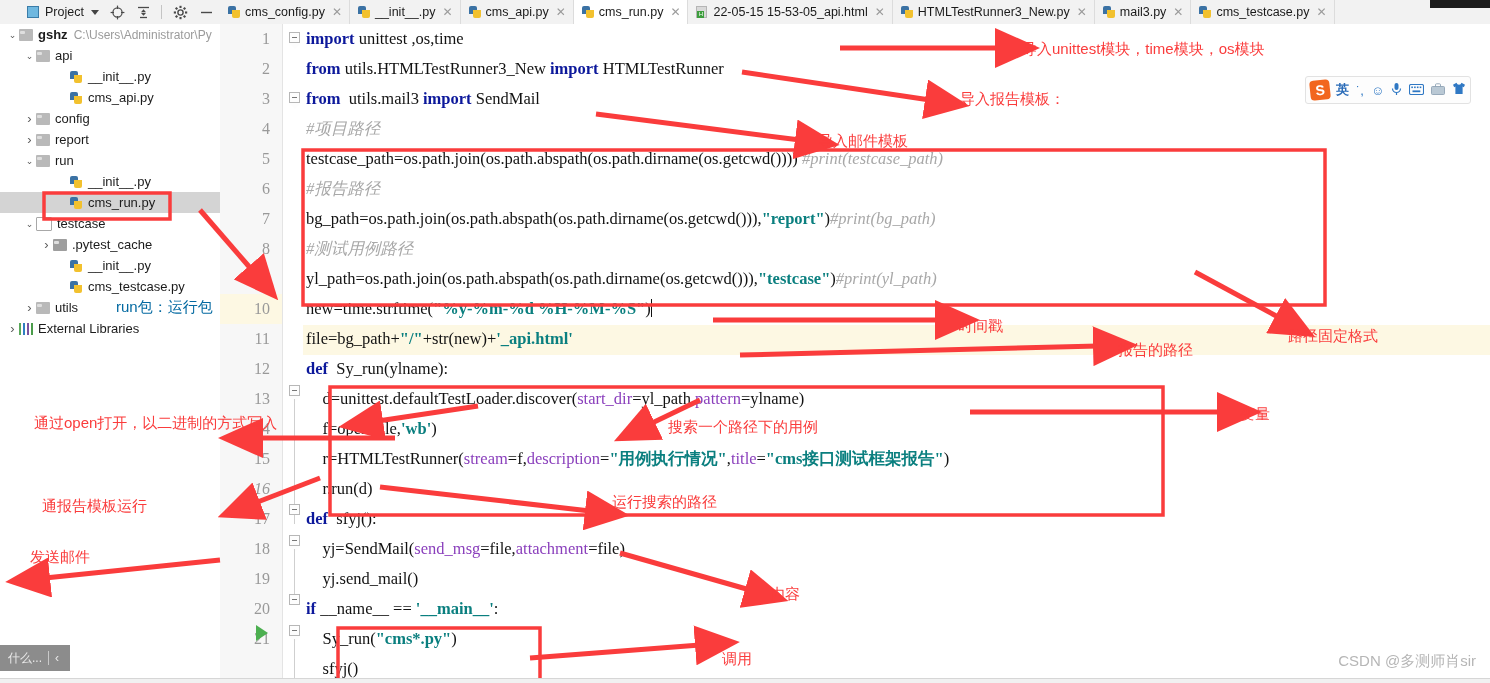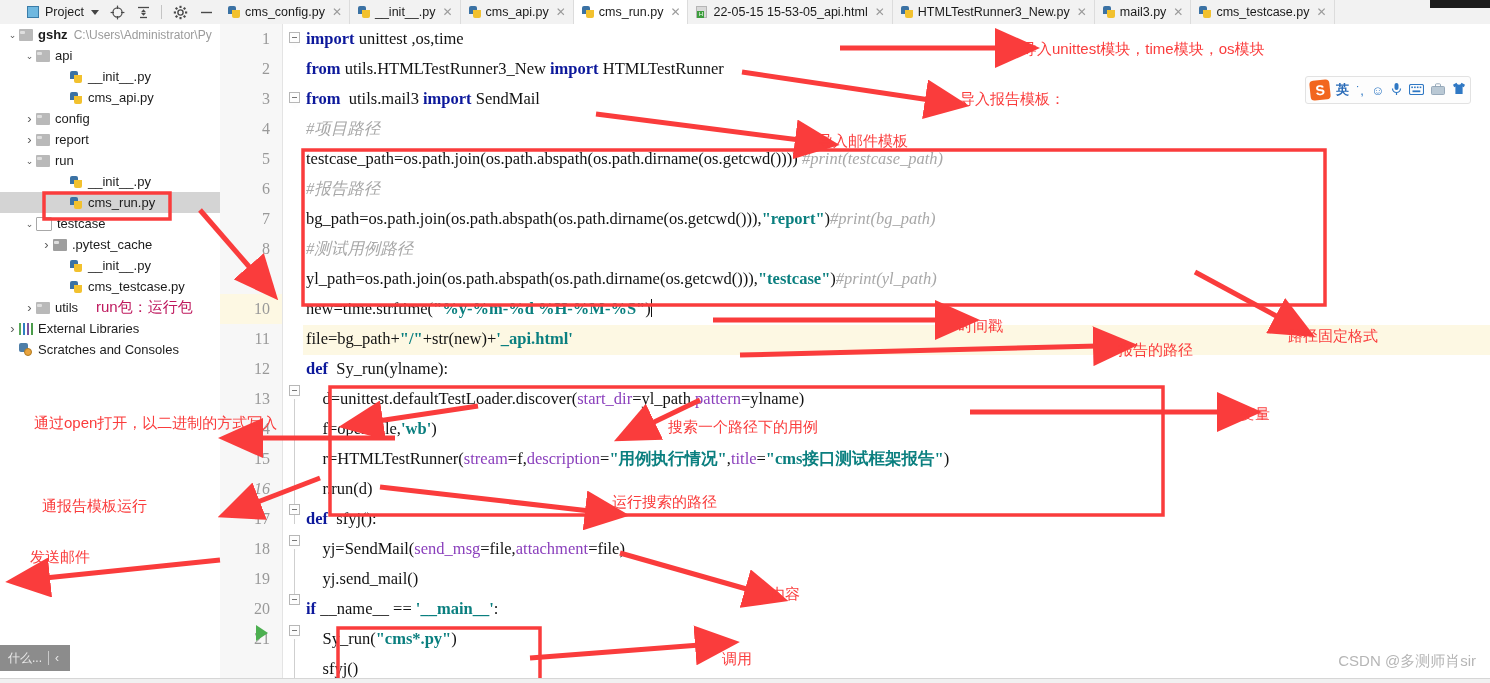--- a/index.html
+++ b/index.html
@@ -307,28 +307,20 @@
       <div class="trow" style="padding-left: 23px;">
         <span class="arrow" style="font-size: 13px;">›</span>
         <span class="fld"></span>
         <span class="tname">utils</span>
       </div>
       <div class="trow" style="padding-left: 6px;">
         <span class="arrow" style="font-size: 13px;">›</span>
         <span class="libico"></span>
         <span class="tname">External Libraries</span>
       </div>
-      <div class="trow" style="padding-left: 6px;">
-        <span class="arrow none"></span>
-        <span class="scrico">
-          <span class="p1"></span>
-          <span class="p2"></span>
-        </span>
-        <span class="tname">Scratches and Consoles</span>
-      </div>
     </div>
 
   <div class="editor">
     <div class="hiline" style="top:301px;"></div>
     <div class="gutter" id="gutter">
         <div class="gutterline" style="top: 0px;">1</div>
         <div class="gutterline" style="top: 30px;">2</div>
         <div class="gutterline" style="top: 60px;">3</div>
         <div class="gutterline" style="top: 90px;">4</div>
         <div class="gutterline" style="top: 120px;">5</div>
@@ -419,21 +411,21 @@
       <rect x="330" y="387" width="833" height="128"></rect>
       <rect x="44" y="193" width="126" height="26"></rect>
       <rect x="338" y="628" width="202" height="52"></rect>
     </g>
   </svg>
 
   <div id="annlayer">
       <div class="ann" style="left: 1022px; top: 40px; color: rgb(250, 60, 60);">导入unittest模块，time模块，os模块</div>
       <div class="ann" style="left: 960px; top: 90px; color: rgb(250, 60, 60);">导入报告模板：</div>
       <div class="ann" style="left: 818px; top: 132px; color: rgb(250, 60, 60);">导入邮件模板</div>
-      <div class="ann" style="left: 96px; top: 298px; color: #be185d;">run包：运行包</div>
+      <div class="ann" style="left: 116px; top: 298px; color: #0369a1;">run包：运行包</div>
       <div class="ann" style="left: 958px; top: 317px; color: rgb(250, 60, 60);">时间戳</div>
       <div class="ann" style="left: 1118px; top: 341px; color: rgb(250, 60, 60);">报告的路径</div>
       <div class="ann" style="left: 1288px; top: 327px; color: rgb(250, 60, 60);">路径固定格式</div>
       <div class="ann" style="left: 34px; top: 414px; color: rgb(250, 60, 60);">通过open打开，以二进制的方式写入</div>
       <div class="ann" style="left: 668px; top: 418px; color: rgb(250, 60, 60);">搜索一个路径下的用例</div>
       <div class="ann" style="left: 1240px; top: 405px; color: rgb(250, 60, 60);">变量</div>
       <div class="ann" style="left: 28px; top: 497px; color: rgb(250, 60, 60); margin-left: 14px;">通报告模板运行</div>
       <div class="ann" style="left: 612px; top: 493px; color: rgb(250, 60, 60);">运行搜索的路径</div>
       <div class="ann" style="left: 30px; top: 548px; color: rgb(250, 60, 60);">发送邮件</div>
       <div class="ann" style="left: 770px; top: 585px; color: rgb(250, 60, 60);">内容</div>

